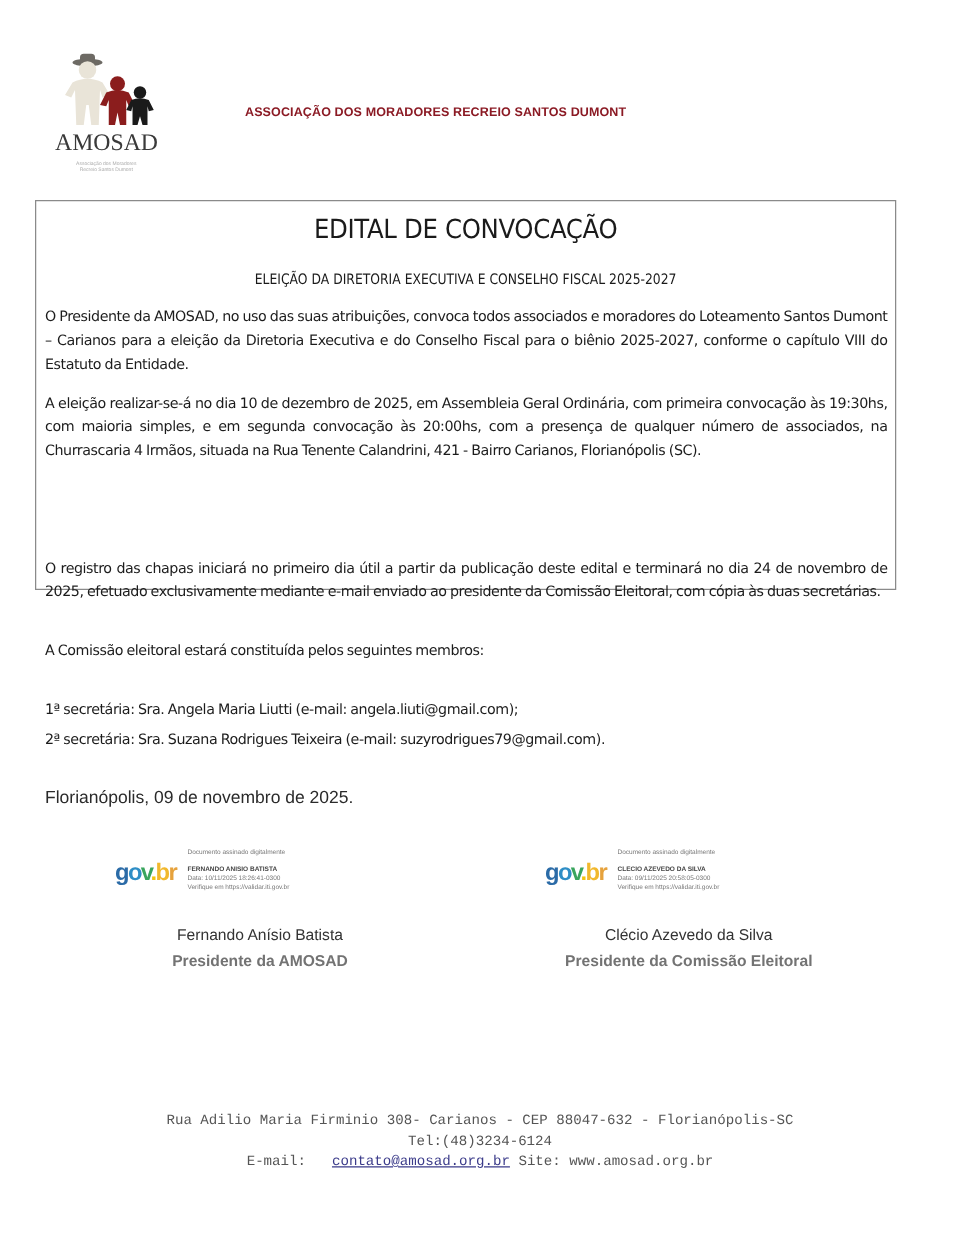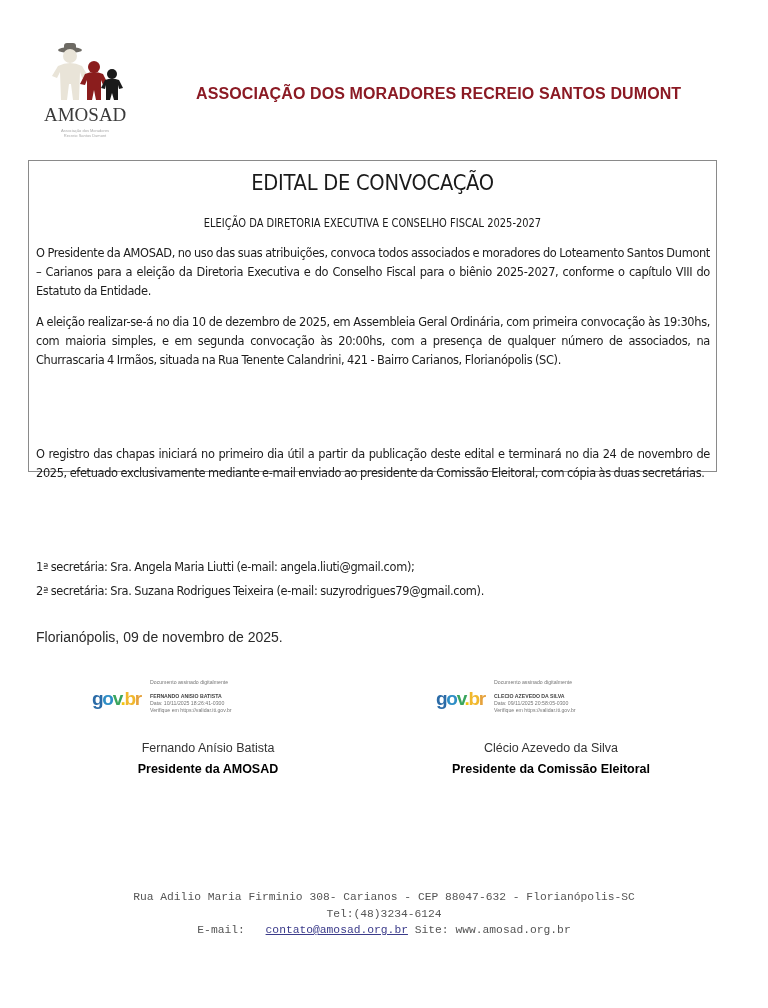--- a/index.html
+++ b/index.html
@@ -43,21 +43,21 @@
       color: #aaa;
       line-height: 5px;
     }
     .logo-sub.l1 { top: 88px; }
     .logo-sub.l2 { top: 93px; }
     .org-title {
       position: absolute;
       left: 196px;
       top: 85px;
       font-weight: bold;
-      font-size: 16px;
+      font-size: 10px;
       color: #8b1a24;
       letter-spacing: 0.1px;
       white-space: nowrap;
       text-align: center;
     }
     .notice-box {
       position: absolute;
       left: 28px;
       top: 160px;
       width: 689px;
@@ -154,21 +154,21 @@
       font-size: 12.5px;
       color: #333;
     }
     .signer-role {
       position: absolute;
       top: 762px;
       width: 280px;
       text-align: center;
       font-size: 12.5px;
       font-weight: bold;
-      color: #000000;
+      color: #737373;
     }
     .signer.left { left: 88px; }
     .signer-role.left { left: 68px; }
     .signer.right { left: 431px; }
     .signer-role.right { left: 411px; }
     .footer {
       position: absolute;
       left: 0;
       width: 768px;
       top: 889px;
@@ -209,20 +209,21 @@
 
 <div class="org-title">ASSOCIAÇÃO DOS MORADORES RECREIO SANTOS DUMONT</div>
 
 <div class="notice-box">
   <div class="notice-title">EDITAL DE CONVOCAÇÃO</div>
   <div class="notice-subtitle">ELEIÇÃO DA DIRETORIA EXECUTIVA E CONSELHO FISCAL 2025-2027</div>
 
   <div class="para" style="top:83px;">O Presidente da AMOSAD, no uso das suas atribuições, convoca todos associados e moradores do Loteamento Santos Dumont – Carianos para a eleição da Diretoria Executiva e do Conselho Fiscal para o biênio 2025-2027, conforme o capítulo VIII do Estatuto da Entidade.</div>
   <div class="para" style="top:152px;">A eleição realizar-se-á no dia 10 de dezembro de 2025, em Assembleia Geral Ordinária, com primeira convocação às 19:30hs, com maioria simples, e em segunda convocação às 20:00hs, com a presença de qualquer número de associados, na Churrascaria 4 Irmãos, situada na Rua Tenente Calandrini, 421 - Bairro Carianos, Florianópolis (SC).</div>
   <div class="para" style="top:284px;">O registro das chapas iniciará no primeiro dia útil a partir da publicação deste edital e terminará no dia 24 de novembro de 2025, efetuado exclusivamente mediante e-mail enviado ao presidente da Comissão Eleitoral, com cópia às duas secretárias.</div>
+  <div class="para left" style="top:350px;">A Comissão eleitoral estará constituída pelos seguintes membros:</div>
   <div class="para left" style="top:397px;">1ª secretária: Sra. Angela Maria Liutti (e-mail: angela.liuti@gmail.com);</div>
   <div class="para left" style="top:421px;">2ª secretária: Sra. Suzana Rodrigues Teixeira (e-mail: suzyrodrigues79@gmail.com).</div>
 </div>
 
 <div class="place-date">Florianópolis, 09 de novembro de 2025.</div>
 
 <div class="sig-block left">
   <div class="govbr"><span class="g">g</span><span class="o">o</span><span class="v">v</span><span class="dot">.</span><span class="b">b</span><span class="r">r</span></div>
   <div class="sig-meta m1">Documento assinado digitalmente</div>
   <div class="sig-meta m2">FERNANDO ANISIO BATISTA</div>

